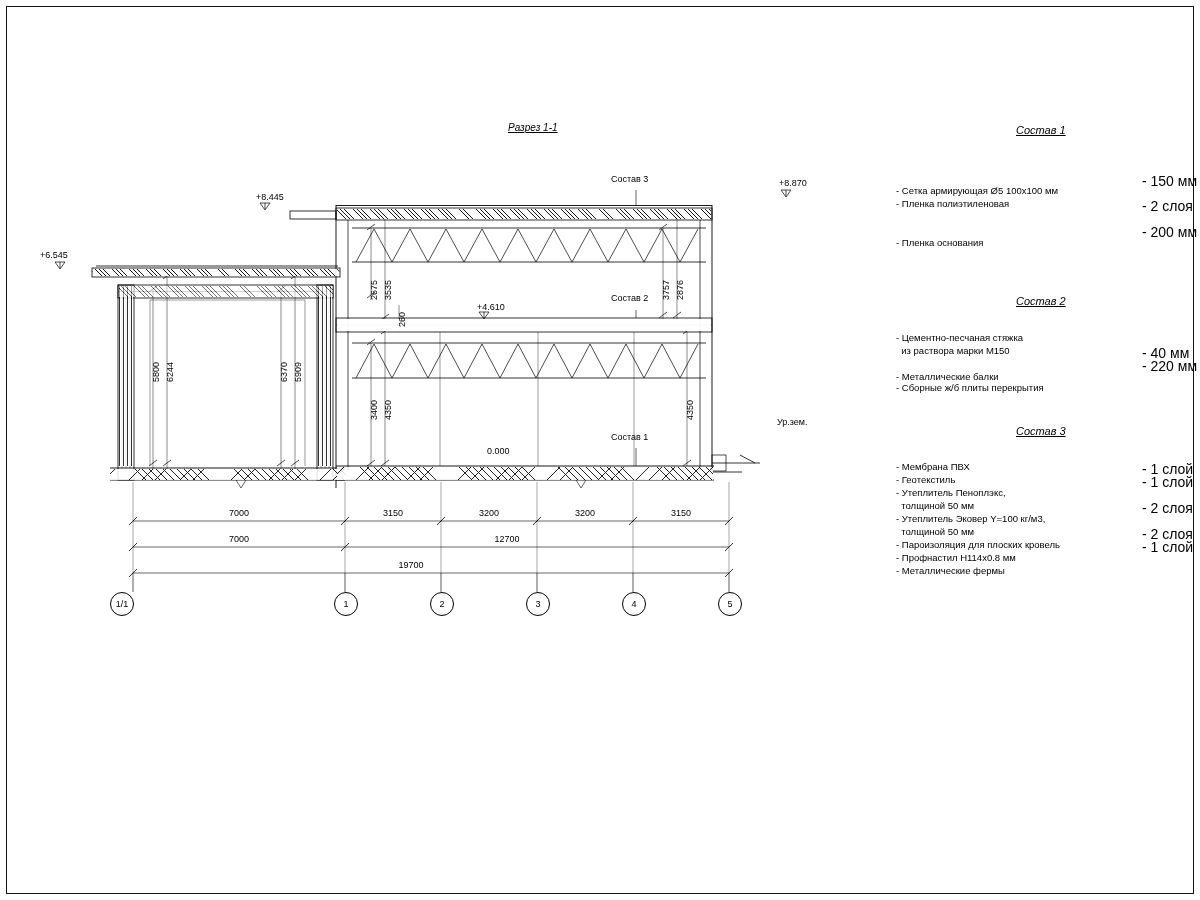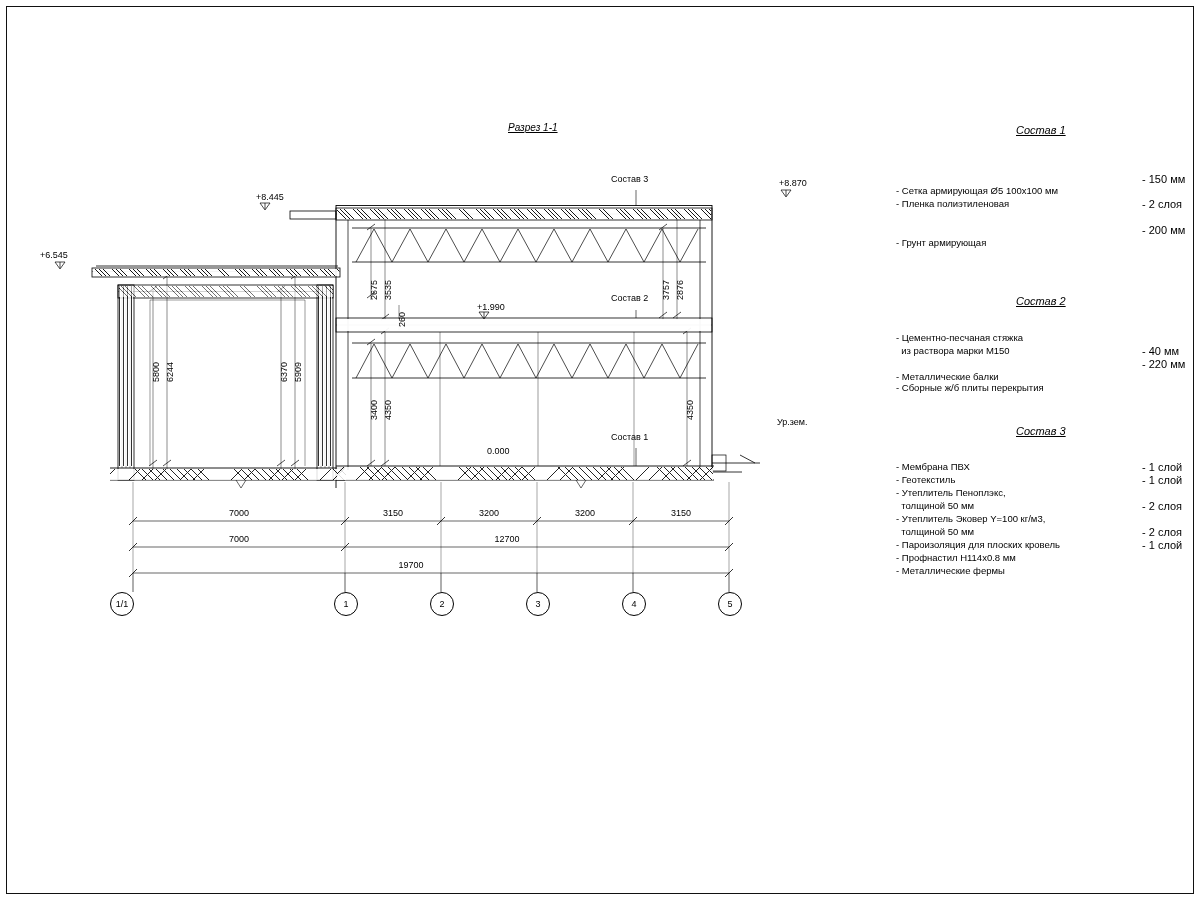--- a/index.html
+++ b/index.html
@@ -42,21 +42,21 @@
   }
   .circ{
     position:absolute;border:1px solid #000;border-radius:50%;
     width:22px;height:22px;
     display:flex;align-items:center;justify-content:center;
     font-size:9px;background:#fff;
   }
   svg.overlay{position:absolute;left:0;top:0;width:1200px;height:900px;pointer-events:none;}
   .legend-title{font-size:11px;font-style:italic;text-decoration:underline;}
   .legend-row{font-size:9.5px;line-height:12.5px;}
-  .legend-val{position:absolute;font-size:11px;}
+  .legend-val{position:absolute;font-size:14px;}
 </style>
 </head>
 <body>
 
 <div class="page">
   <div class="border"></div>
 
   <div class="t title" style="left:508px;top:122px;">Разрез 1-1</div>
 
   <svg class="overlay" viewBox="0 0 1200 900">
@@ -221,21 +221,21 @@
   <div class="dotfill" style="position:absolute;left:337px;top:319px;width:374px;height:12px;opacity:.95;"></div>
   <div class="hatchv" style="position:absolute;left:119px;top:286px;width:14px;height:180px;opacity:.8;"></div>
   <div class="hatchv" style="position:absolute;left:318px;top:286px;width:14px;height:180px;opacity:.8;"></div>
   <div class="concrete" style="position:absolute;left:110px;top:469px;width:236px;height:11px;opacity:.85;"></div>
   <div class="concrete" style="position:absolute;left:337px;top:467px;width:376px;height:13px;opacity:.85;"></div>
   <div class="hatch45s" style="position:absolute;left:119px;top:286px;width:214px;height:11px;opacity:.55;"></div>
 
   <div class="t" style="left:40px;top:250px;">+6.545</div>
   <div class="t" style="left:256px;top:192px;">+8.445</div>
   <div class="t" style="left:779px;top:178px;">+8.870</div>
-  <div class="t" style="left:477px;top:302px;">+1.990</div>
+  <div class="t" style="left:477px;top:302px;">+4.610</div>
   <div class="t" style="left:487px;top:446px;">0.000</div>
   <div class="t" style="left:757px;top:417px;margin-left:20px;">Ур.зем.</div>
 
   <div class="t" style="left:611px;top:174px;">Состав 3</div>
   <div class="t" style="left:611px;top:293px;">Состав 2</div>
   <div class="t" style="left:611px;top:432px;">Состав 1</div>
 
   <div class="t rot" style="left:151px;top:382px;">5800</div>
   <div class="t rot" style="left:165px;top:382px;">6244</div>
   <div class="t rot" style="left:279px;top:382px;">6370</div>
@@ -281,21 +281,21 @@
   <div class="circ" style="left:718px;top:592px;">
       <span>5</span>
     </div>
 
   <div class="legend-title" style="position:absolute;left:1016px;top:124px;">Состав 1</div>
   <div class="legend-val" style="left:1142px;top:173px;">- 150 мм</div>
   <div style="position: absolute; left: 896px; top: 185px; width: 210px; white-space: pre;" class="legend-row">- Сетка армирующая Ø5 100х100 мм</div>
   <div style="position: absolute; left: 896px; top: 198px; width: 210px; white-space: pre;" class="legend-row">- Пленка полиэтиленовая</div>
   <div class="legend-val" style="left:1142px;top:198px;">- 2 слоя</div>
   <div class="legend-val" style="left:1142px;top:224px;">- 200 мм</div>
-  <div style="position: absolute; left: 896px; top: 237px; width: 200px; white-space: pre;" class="legend-row">- Грунт армирующая</div>
+  <div style="position: absolute; left: 896px; top: 237px; width: 200px; white-space: pre;" class="legend-row">- Пленка основания</div>
 
   <div class="legend-title" style="position:absolute;left:1016px;top:295px;">Состав 2</div>
   <div style="position: absolute; left: 896px; top: 332px; width: 200px; white-space: pre;" class="legend-row">- Цементно-песчаная стяжка
   из раствора марки М150</div>
   <div class="legend-val" style="left:1142px;top:345px;">- 40 мм</div>
   <div style="position: absolute; left: 896px; top: 358px; width: 220px; white-space: pre; margin-top: 24px;" class="legend-row">- Сборные ж/б плиты перекрытия</div>
   <div class="legend-val" style="left:1142px;top:358px;">- 220 мм</div>
   <div style="position: absolute; left: 896px; top: 371px; width: 220px; white-space: pre;" class="legend-row">- Металлические балки</div>
 
   <div class="legend-title" style="position:absolute;left:1016px;top:425px;">Состав 3</div>

